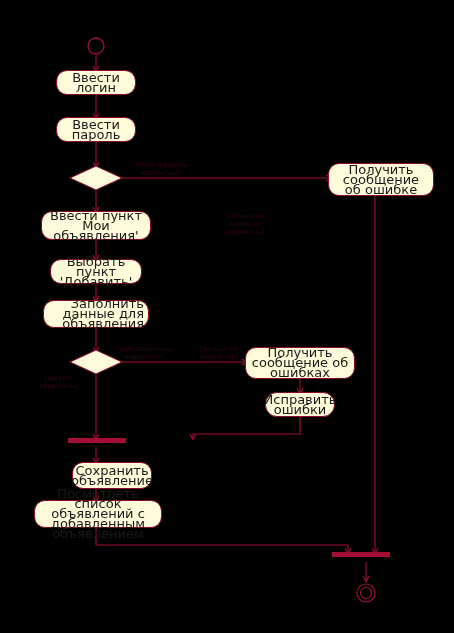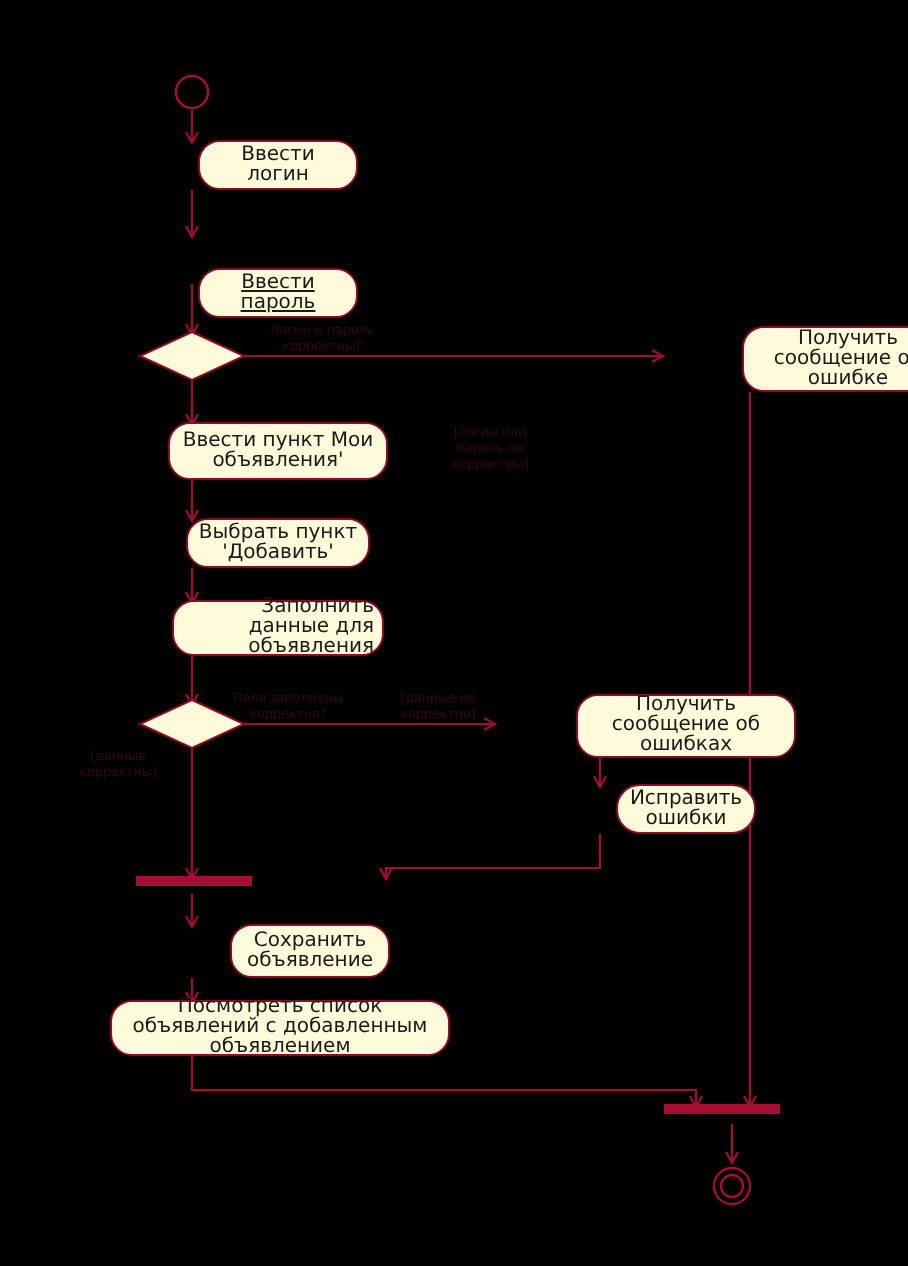--- a/index.html
+++ b/index.html
@@ -11,29 +11,28 @@
     overflow:hidden;
   }
   svg.wires{position:absolute;left:0;top:0;width:454px;height:633px;}
 
   .node{
     position:absolute;
     background:#FDFBD9;
     border:1px solid #8B0A2A;
     border-radius:11px;
     color:#1a1a1a;
-    font-size:10px;
+    font-size:13px;
     line-height:10px;
     text-align:center;
     display:flex;
     align-items:center;
     justify-content:center;
     box-sizing:border-box;
     padding:2px 4px;
-    margin-left:43px;
   }
   .guard{
     position:absolute;
     color:#3a0411;
     font-size:6.5px;
     line-height:8px;
     text-align:center;
     white-space:pre-line;
     letter-spacing:-0.1px;
   }
@@ -100,37 +99,37 @@
 
     <circle cx="366" cy="593" r="9" fill="none" stroke="#A50D33" stroke-width="1.2"></circle>
     <circle cx="366" cy="593" r="5.5" fill="none" stroke="#A50D33" stroke-width="1.2"></circle>
   </svg>
 
   <div class="bar" style="left:68px;top:438px;width:58px;"></div>
   <div class="bar" style="left:332px;top:552px;width:58px;"></div>
 
   <div class="node" style="left:56px;top:70px;width:80px;height:25px;">Ввести логин</div>
 
-  <div class="node" style="left:56px;top:134px;width:80px;height:25px;text-decoration:underline;">Ввести пароль</div>
+  <div class="node" style="left:56px;top:117px;width:80px;height:25px;">Ввести пароль</div>
 
   <div class="node" style="left:41px;top:211px;width:110px;height:29px;">Ввести пункт Мои объявления'</div>
 
   <div class="node" style="left:50px;top:259px;width:92px;height:25px;">Выбрать пункт 'Добавить'</div>
 
   <div class="node" style="left:43px;top:300px;width:106px;height:28px;text-align:right;">Заполнить данные для объявления</div>
 
   <div class="node" style="left:328px;top:163px;width:106px;height:33px;">Получить сообщение об ошибке</div>
 
   <div class="node" style="left:245px;top:347px;width:110px;height:32px;">Получить сообщение об ошибках</div>
 
   <div class="node" style="left:265px;top:392px;width:70px;height:25px;border-radius:12px;">Исправить ошибки</div>
 
   <div class="node" style="left:72px;top:462px;width:80px;height:27px;">Сохранить объявление</div>
 
-  <div class="node" style="left:12px;top:500px;width:170px;height:28px;">Посмотреть список объявлений с добавленным объявлением</div>
+  <div class="node" style="left:34px;top:500px;width:128px;height:28px;">Посмотреть список объявлений с добавленным объявлением</div>
 
   <div class="guard dim" style="left:118px;top:161px;width:86px;">Логин и пароль корректны?</div>
 
   <div class="guard dim" style="left:205px;top:164px;width:80px;margin-top:48px;">[логин или
 пароль не
 корректны]</div>
 
   <div class="guard dim" style="left:102px;top:345px;width:84px;">Поля заполнены корректно?</div>
 
   <div class="guard dim" style="left:187px;top:345px;width:64px;">[данные не

